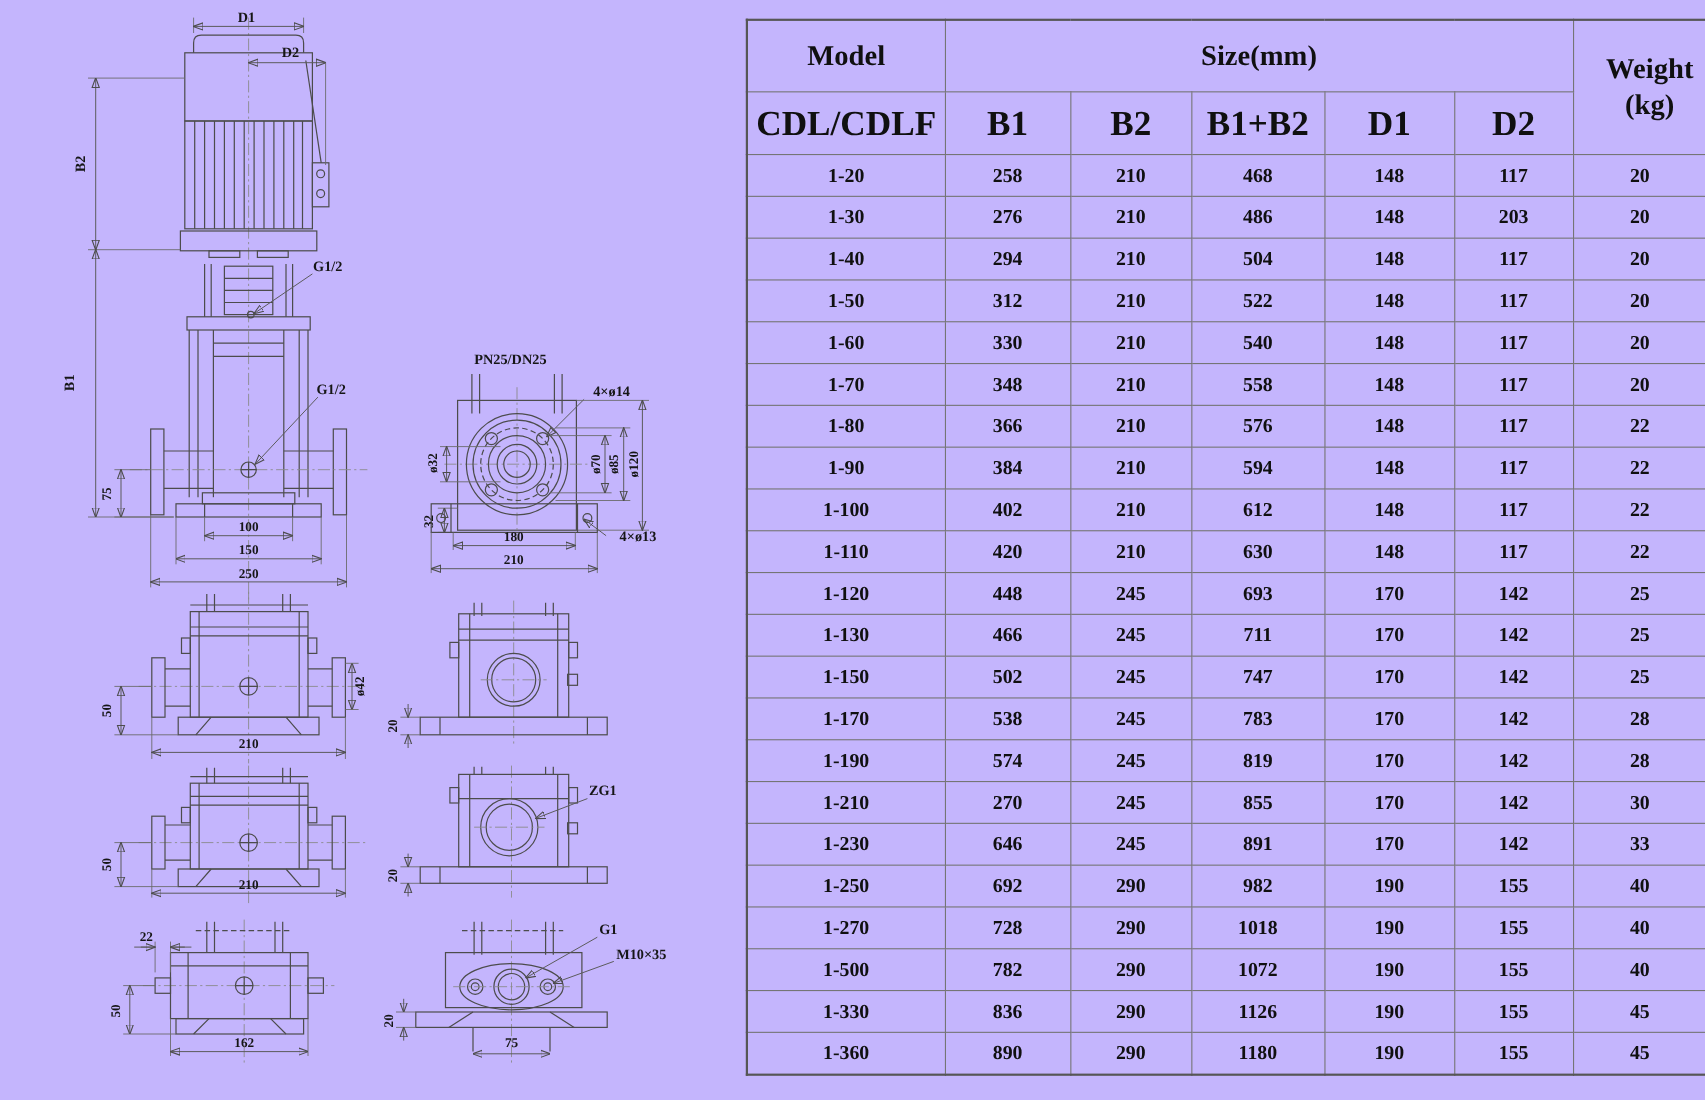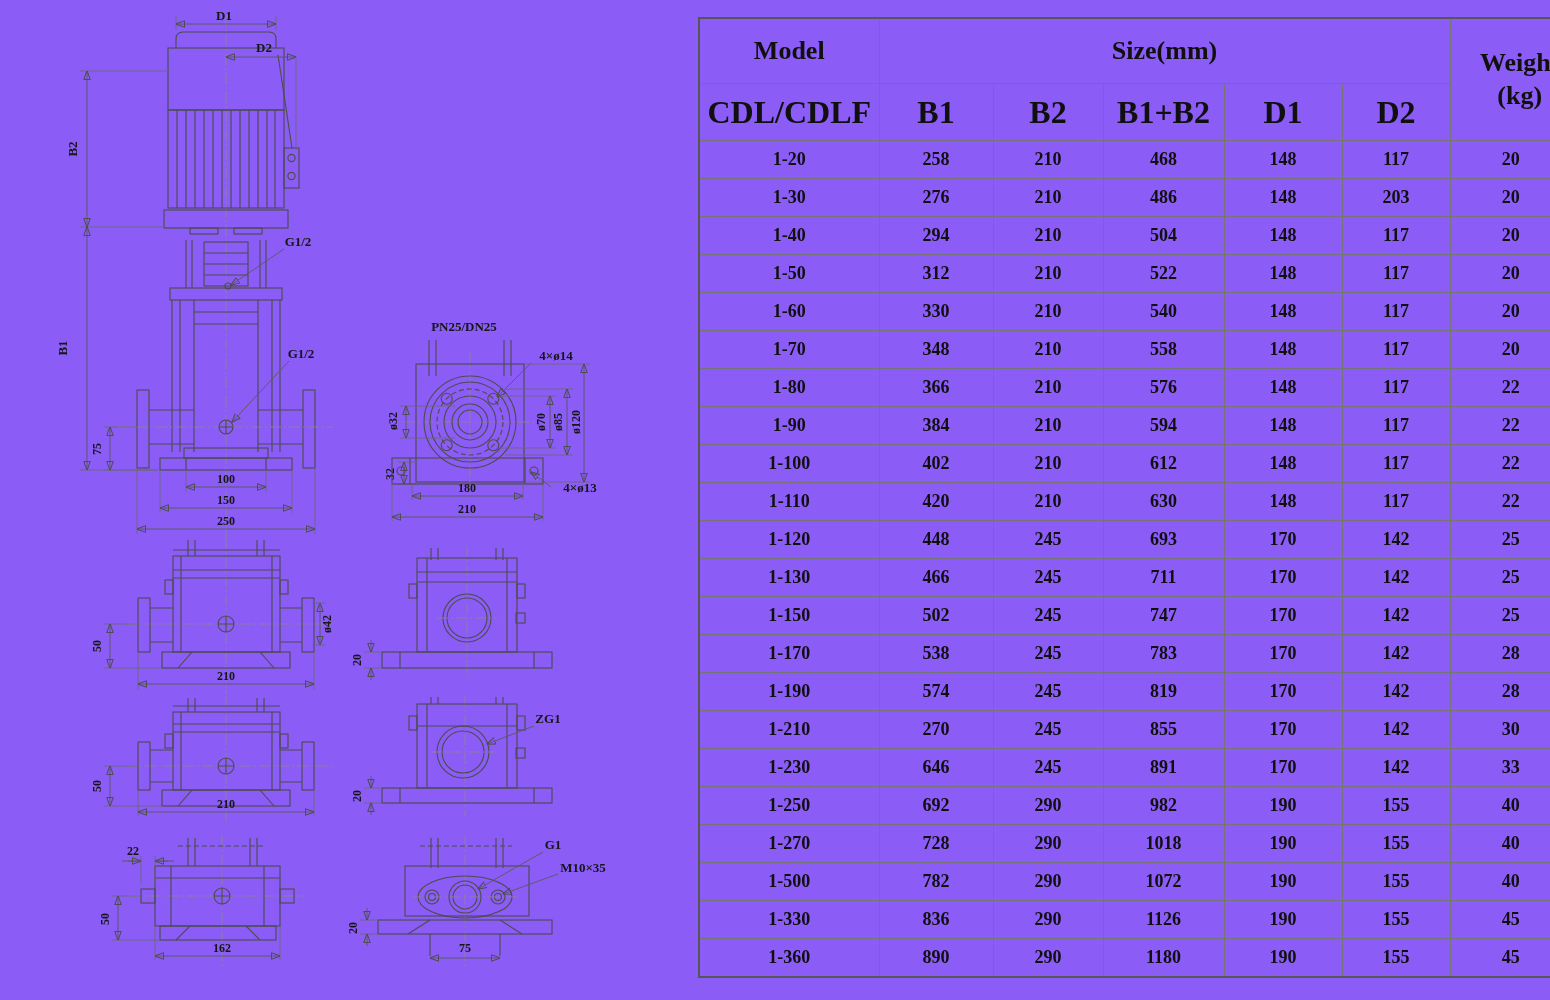--- a/index.html
+++ b/index.html
@@ -1,29 +1,29 @@
 <!DOCTYPE html>
 <html><head>
 <meta charset="utf-8">
 <style>
   html,body{margin:0;padding:0;}
-  .screen{position:relative;width:1550px;height:1000px;background:#8b5cf6;overflow:hidden;
+  .screen{position:relative;width:1550px;height:1000px;background:#c4b5fd;overflow:hidden;
           font-family:"Liberation Serif","DejaVu Serif",serif;}
   
   .drawing{position:absolute;left:0;top:0;width:660px;height:1000px;}
   svg line, svg path, svg rect, svg circle, svg ellipse{stroke:#4c4c4c;stroke-width:1.1;fill:none;}
   svg .cl{stroke:#8a8a8a;stroke-width:.8;stroke-dasharray:11 3 2 3;}
   svg .diml{stroke:#5a5a5a;stroke-width:.9;}
   svg .ext{stroke:#6a6a6a;stroke-width:.8;}
   svg .dash{stroke-dasharray:5 3;}
   svg text{stroke:none;fill:#161616;font-family:"Liberation Serif","DejaVu Serif",serif;
            font-weight:bold;font-size:13px;text-anchor:middle;}
   svg text.sm{font-size:12px;}
   
-  .table-wrap{position:absolute;left:698px;top:17px;width:813px;height:952px;}
+  .table-wrap{position:absolute;left:678px;top:17px;width:813px;height:952px;}
   table{border-collapse:collapse;table-layout:fixed;width:100%;height:100%;
         border:2.5px solid #565656;}
   th,td{border:1.6px solid #757575;text-align:center;vertical-align:middle;
         color:#101010;padding:0;overflow:hidden;}
   thead tr.h1 th{height:64px;font-size:26px;font-weight:bold;}
   thead tr.h2 th{height:56px;font-size:32px;font-weight:bold;}
   th.weight{font-size:24px;line-height:1.25;padding-left:18px;}
   tbody td{font-size:18px;font-weight:bold;height:37px;}
 </style>
 </head>

